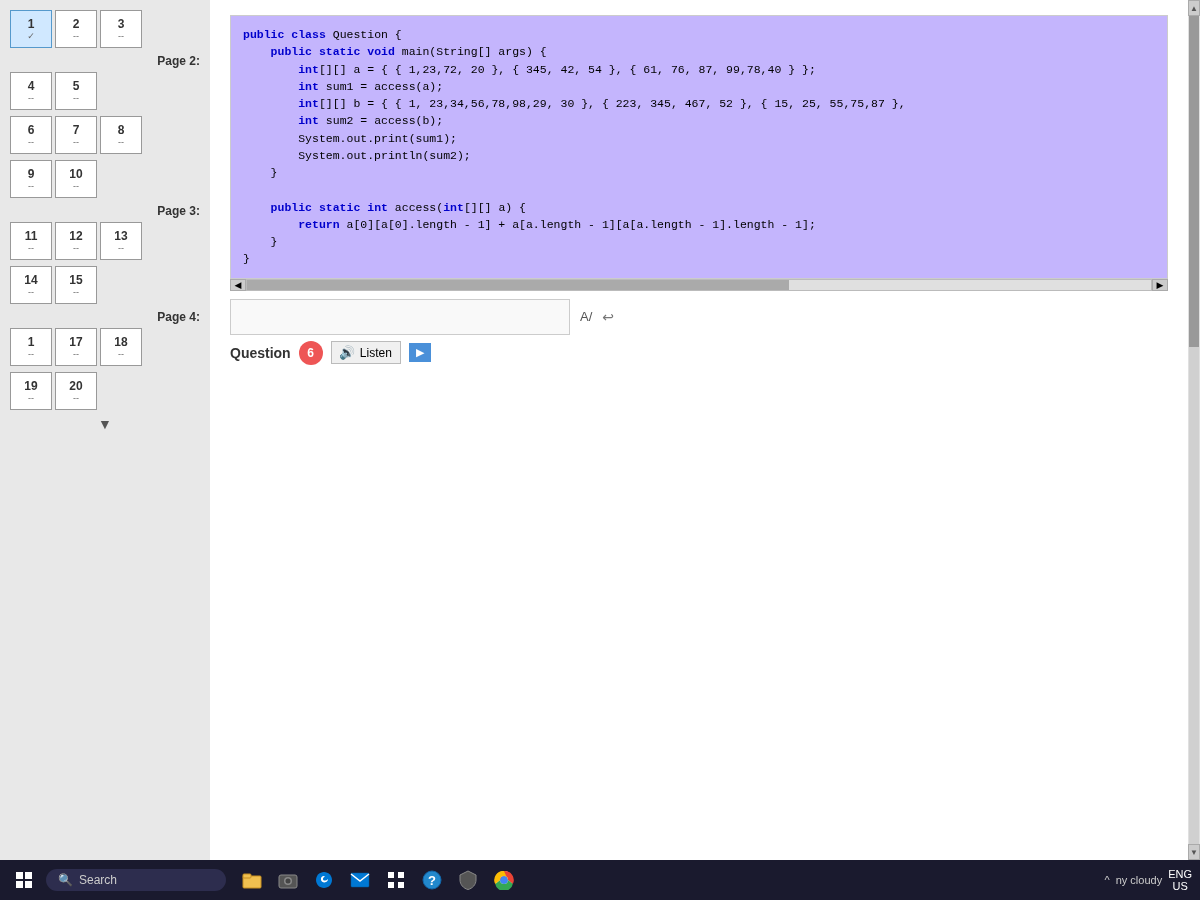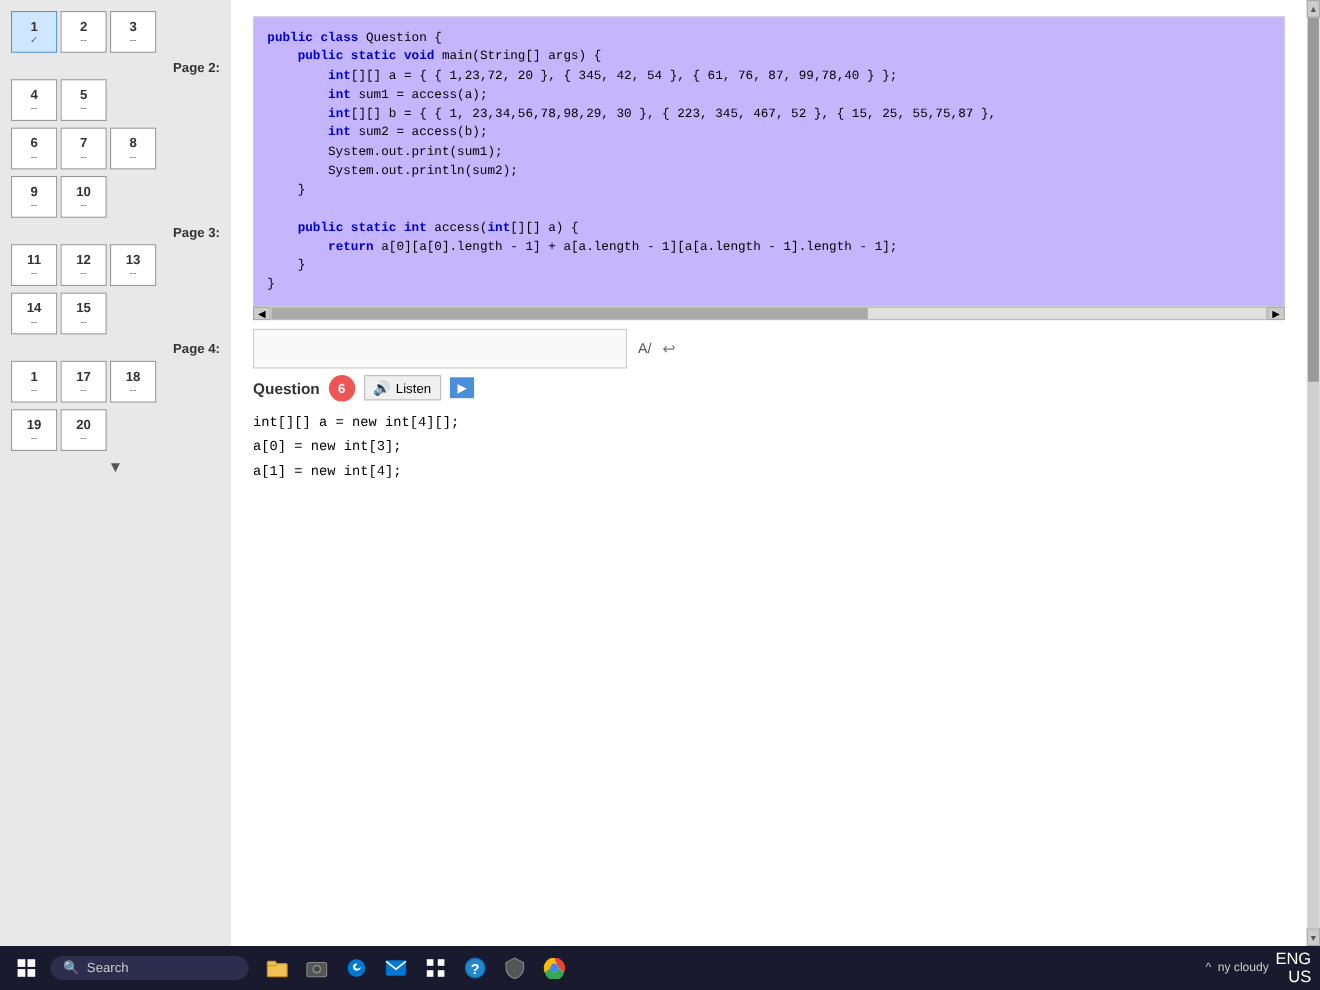--- a/index.html
+++ b/index.html
@@ -311,22 +311,22 @@
       font-size: 11px;
     }
 
     .weather-info {
       color: #ccc;
       font-size: 11px;
     }
 
     .clock {
       color: #fff;
-      font-size: 15px;
-      text-align: right;
+      font-size: 11px;
+      text-align: center;
     }
 
     
     .right-scrollbar {
       width: 12px;
       background: #e0e0e0;
       display: flex;
       flex-direction: column;
       align-items: center;
       flex-shrink: 0;
@@ -523,25 +523,20 @@
         <span style="background:#e55; color:white; border-radius:50%; width:24px; height:24px; display:flex; align-items:center; justify-content:center; font-size:12px; font-weight:bold;">6</span>
 
         <div class="listen-btn">
           <span class="listen-icon">🔊</span>
           <span>Listen</span>
         </div>
         <button class="play-btn">▶</button>
       </div>
 
 
-      <div class="code-lines">
-        <div>int[][] a = new int[4][];</div>
-        <div>a[0] = new int[3];</div>
-        <div>a[1] = new int[4];</div>
-      </div>
 
     </div>
   </div>
 
   <div class="right-scrollbar">
     <div class="scroll-up-btn">▲</div>
     <div class="scroll-track-v">
       <div class="scroll-thumb-v"></div>
     </div>
     <div class="scroll-down-btn">▼</div>

